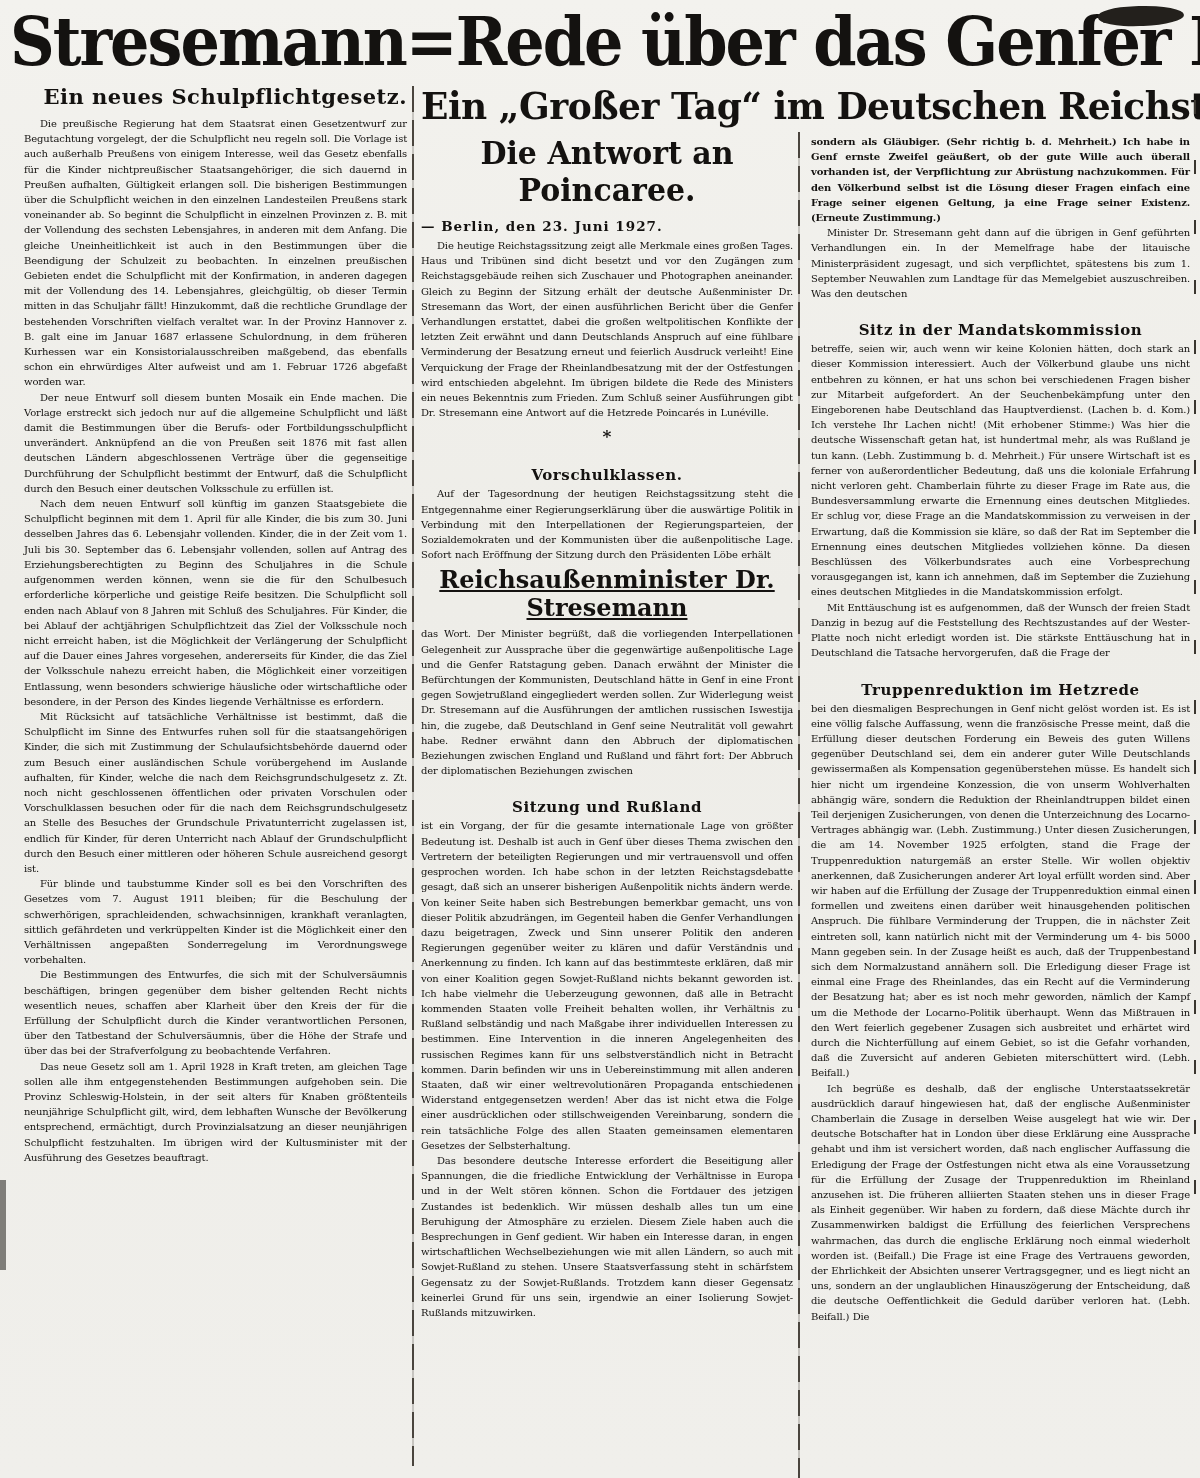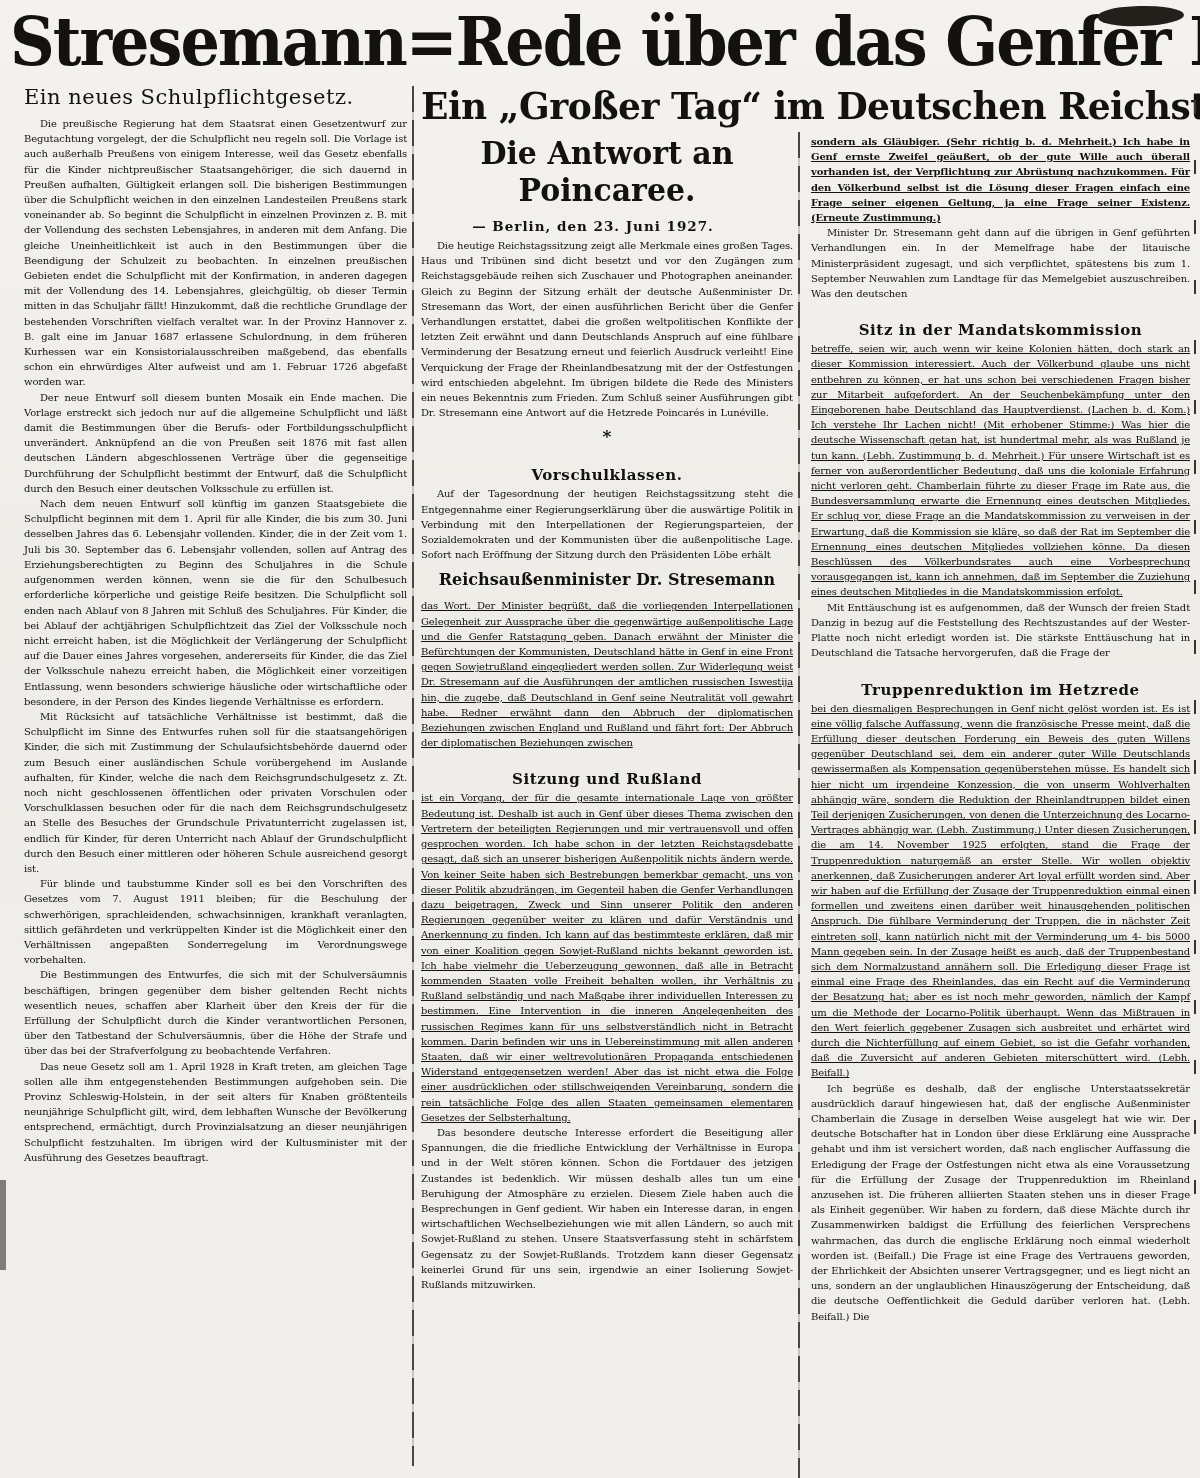--- a/index.html
+++ b/index.html
@@ -28,52 +28,52 @@
     transform: scaleY(1.08);
     white-space: nowrap;
   }
 
   
   .col { position: absolute; top: 84px; }
   #left-col  { left: 24px;  width: 383px; }
   #right-wrap { left: 421px; width: 769px; }
 
   .col-head {
-    text-align: left; font-weight: normal;
+    text-align: right; font-weight: bold;
     font-size: 21px; line-height: 26px; margin: 0 0 6px 0;
     letter-spacing: 0.5px;
   }
   #reichstag-headline {
     text-align: center; font-weight: bold;
     font-size: 36px; line-height: 42px; margin: 0 0 8px 0;
     letter-spacing: -0.5px; white-space: nowrap;
     transform: scaleY(1.05);
   }
   .twin-cols { display: flex; }
   #middle-col { width: 372px; padding-right: 6px; }
   #right-col  { width: 379px; padding-left: 12px; }
 
   
   .para {
     margin: 0; text-align: justify;
     font-size: 10px; line-height: 15.2px;
     text-indent: 1.6em; letter-spacing: -0.15px;
     word-spacing: 0.4px;
   }
-  .para.cont { text-indent: 0; text-decoration: underline; }
+  .para.cont { text-indent: 0; }
   .para.bold { font-weight: bold; }
   .subhead {
     margin: 20px 0 2px 0; text-align: center;
     font-weight: bold; font-size: 15px; line-height: 18px;
     letter-spacing: 0.6px;
   }
-  .subhead.large   { font-size: 16px; line-height: 28px; letter-spacing: 0; margin: 4px 0; }
+  .subhead.large   { font-size: 24px; line-height: 28px; letter-spacing: 0; margin: 4px 0; text-decoration: underline; }
   .subhead.xlarge  { font-size: 30px; line-height: 36px; letter-spacing: 0; margin: 2px 0 10px 0; transform: scaleY(1.05); }
   .dateline {
-    margin: 0 28px 4px 0; text-align: center;
+    margin: 0 28px 4px 0; text-align: left;
     font-weight: bold; font-size: 13.5px; letter-spacing: 1px;
   }
   .star-sep { text-align: center; font-size: 17px; font-weight: bold; margin: 6px 0 4px 0; }
 
   
   .vdivider {
     position: absolute; width: 1.5px;
     background: repeating-linear-gradient(180deg,
       #4a453e 0px, #4a453e 26px, rgba(74,69,62,0.25) 26px, rgba(74,69,62,0.25) 34px);
   }

